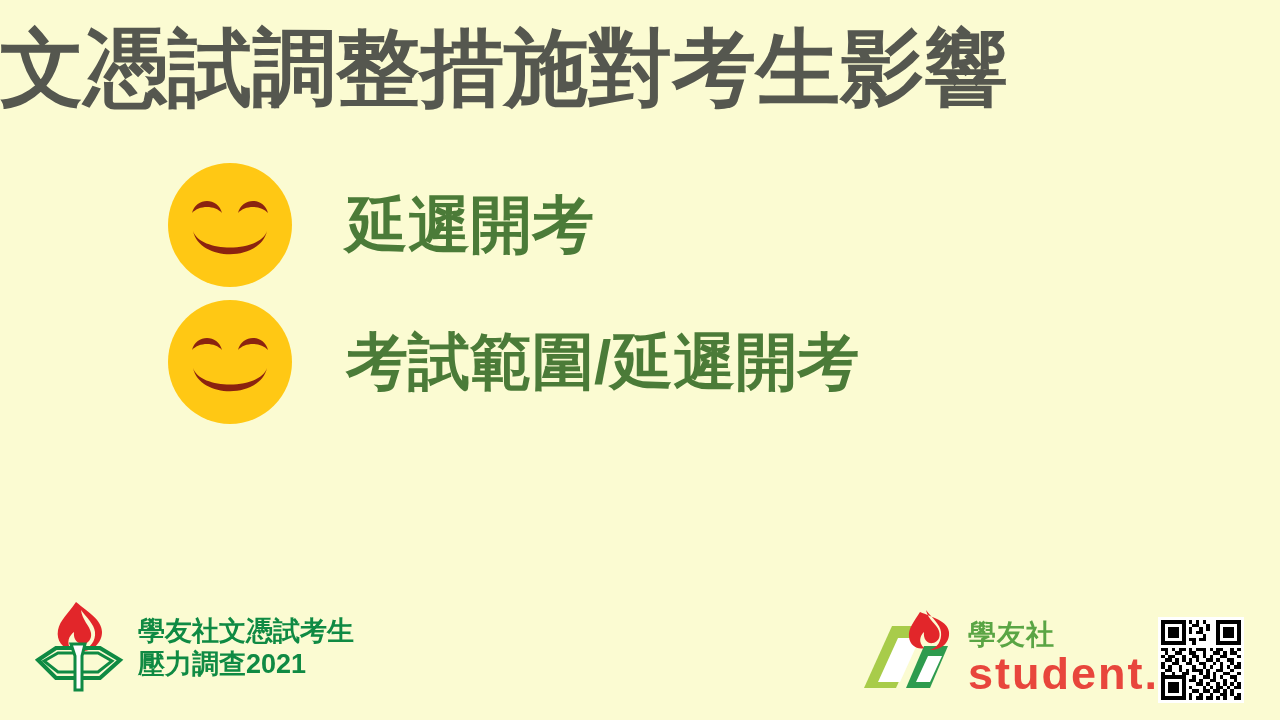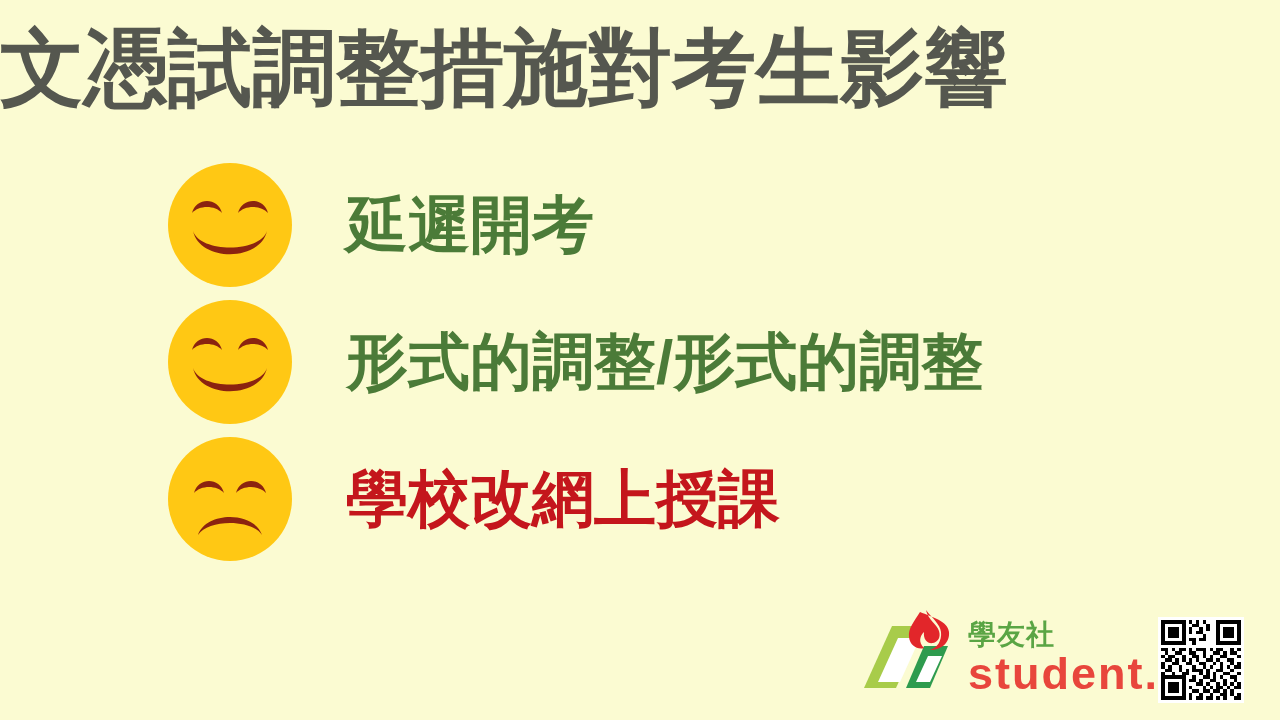--- a/index.html
+++ b/index.html
@@ -163,37 +163,47 @@
 
     <div class="bullet-row">
       <span class="face-wrap">
         <svg class="face" viewBox="0 0 128 128" aria-hidden="true">
           <circle cx="64" cy="64" r="62" fill="#ffc814"></circle>
           <path d="M26 52 C30 36, 52 36, 56 52 C49 44, 33 44, 26 52 Z" fill="#8b2310"></path>
           <path d="M72 52 C76 36, 98 36, 102 52 C95 44, 79 44, 72 52 Z" fill="#8b2310"></path>
           <path d="M27 70 C34 101, 94 101, 101 70 C94 92, 34 92, 27 70 Z" fill="#8b2310"></path>
         </svg>
       </span>
-      <span class="bullet-text green">形式的調整/形式的調整</span>
+      <span class="bullet-text green">考試範圍/延遲開考</span>
     </div>
 
-    <div class="bullet-row">
-      <span class="face-wrap">
-        <svg class="face" viewBox="0 0 128 128" aria-hidden="true">
-          <circle cx="64" cy="64" r="62" fill="#ffc814"></circle>
-          <path d="M28 58 C32 42, 54 42, 58 58 C51 50, 35 50, 28 58 Z" fill="#8b2310"></path>
-          <path d="M70 58 C74 42, 96 42, 100 58 C93 50, 77 50, 70 58 Z" fill="#8b2310"></path>
-          <path d="M32 100 C40 76, 88 76, 96 100 C86 84, 42 84, 32 100 Z" fill="#8b2310"></path>
-        </svg>
-      </span>
-      <span class="bullet-text red">學校改網上授課</span>
-    </div>
   </div>
 
   
+  <div class="footer-left">
+    <span>
+      <svg class="torch-logo" viewBox="0 0 96 100" aria-hidden="true">
+
+        <path d="M46 4 C38 16, 30 22, 28 32 C26 43, 33 50, 41 52 C36 44, 39 38, 44 34
+                 C43 42, 48 46, 53 46 C58 46, 62 41, 61 35 C60 28, 52 22, 51 12
+                 C57 20, 64 26, 65 34 C66 43, 60 50, 52 53 C63 53, 72 45, 72 34
+                 C72 22, 58 14, 46 4 Z" fill="#e2262a"></path>
+
+        <path d="M8 62 L26 50 L70 50 L90 62 L70 80 L26 80 Z" fill="none" stroke="#0f8a43" stroke-width="4"></path>
+        <path d="M14 63 L28 55 L48 55 L48 74 L28 74 Z" fill="none" stroke="#0f8a43" stroke-width="3"></path>
+        <path d="M48 55 L68 55 L82 63 L68 74 L48 74 Z" fill="none" stroke="#0f8a43" stroke-width="3"></path>
+
+        <path d="M41 46 L55 46 L52 58 L52 92 L45 92 L45 58 Z" fill="#ffffff" stroke="#0f8a43" stroke-width="3"></path>
+      </svg>
+    </span>
+    <span class="survey-caption">
+      <span>學友社文憑試考生</span><br>
+      <span>壓力調查2021</span>
+    </span>
+  </div>
 
   
   <div class="footer-right">
     <span>
       <svg class="book-logo" viewBox="0 0 104 88" aria-hidden="true">
 
         <path d="M2 80 L30 18 L62 18 L34 80 Z" fill="#a8cc4a"></path>
         <path d="M16 74 L36 30 L58 30 L38 74 Z" fill="#ffffff"></path>
 
         <path d="M44 80 L62 38 L86 38 L68 80 Z" fill="#2e9b4e"></path>

